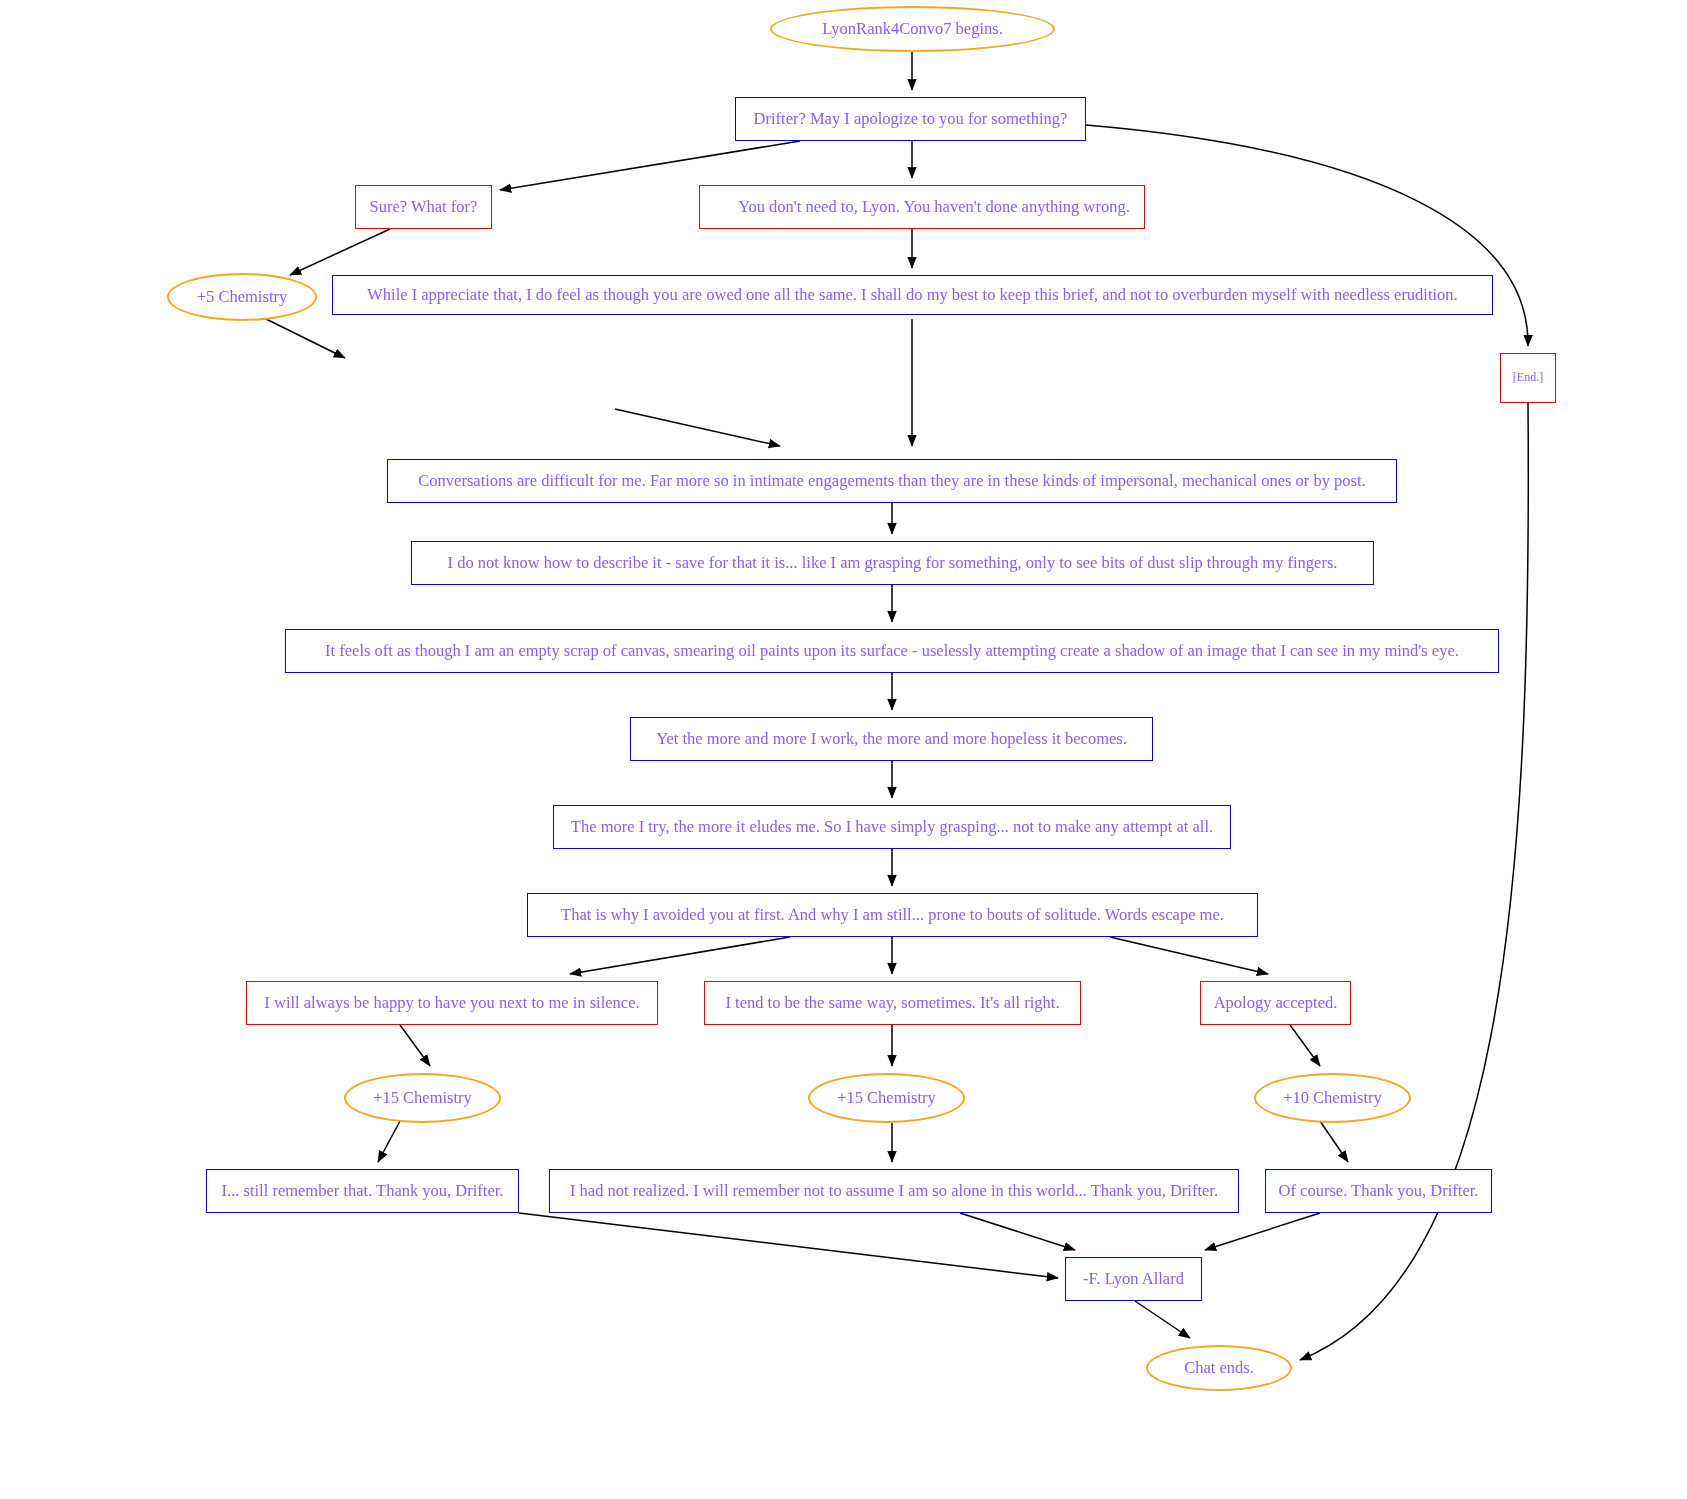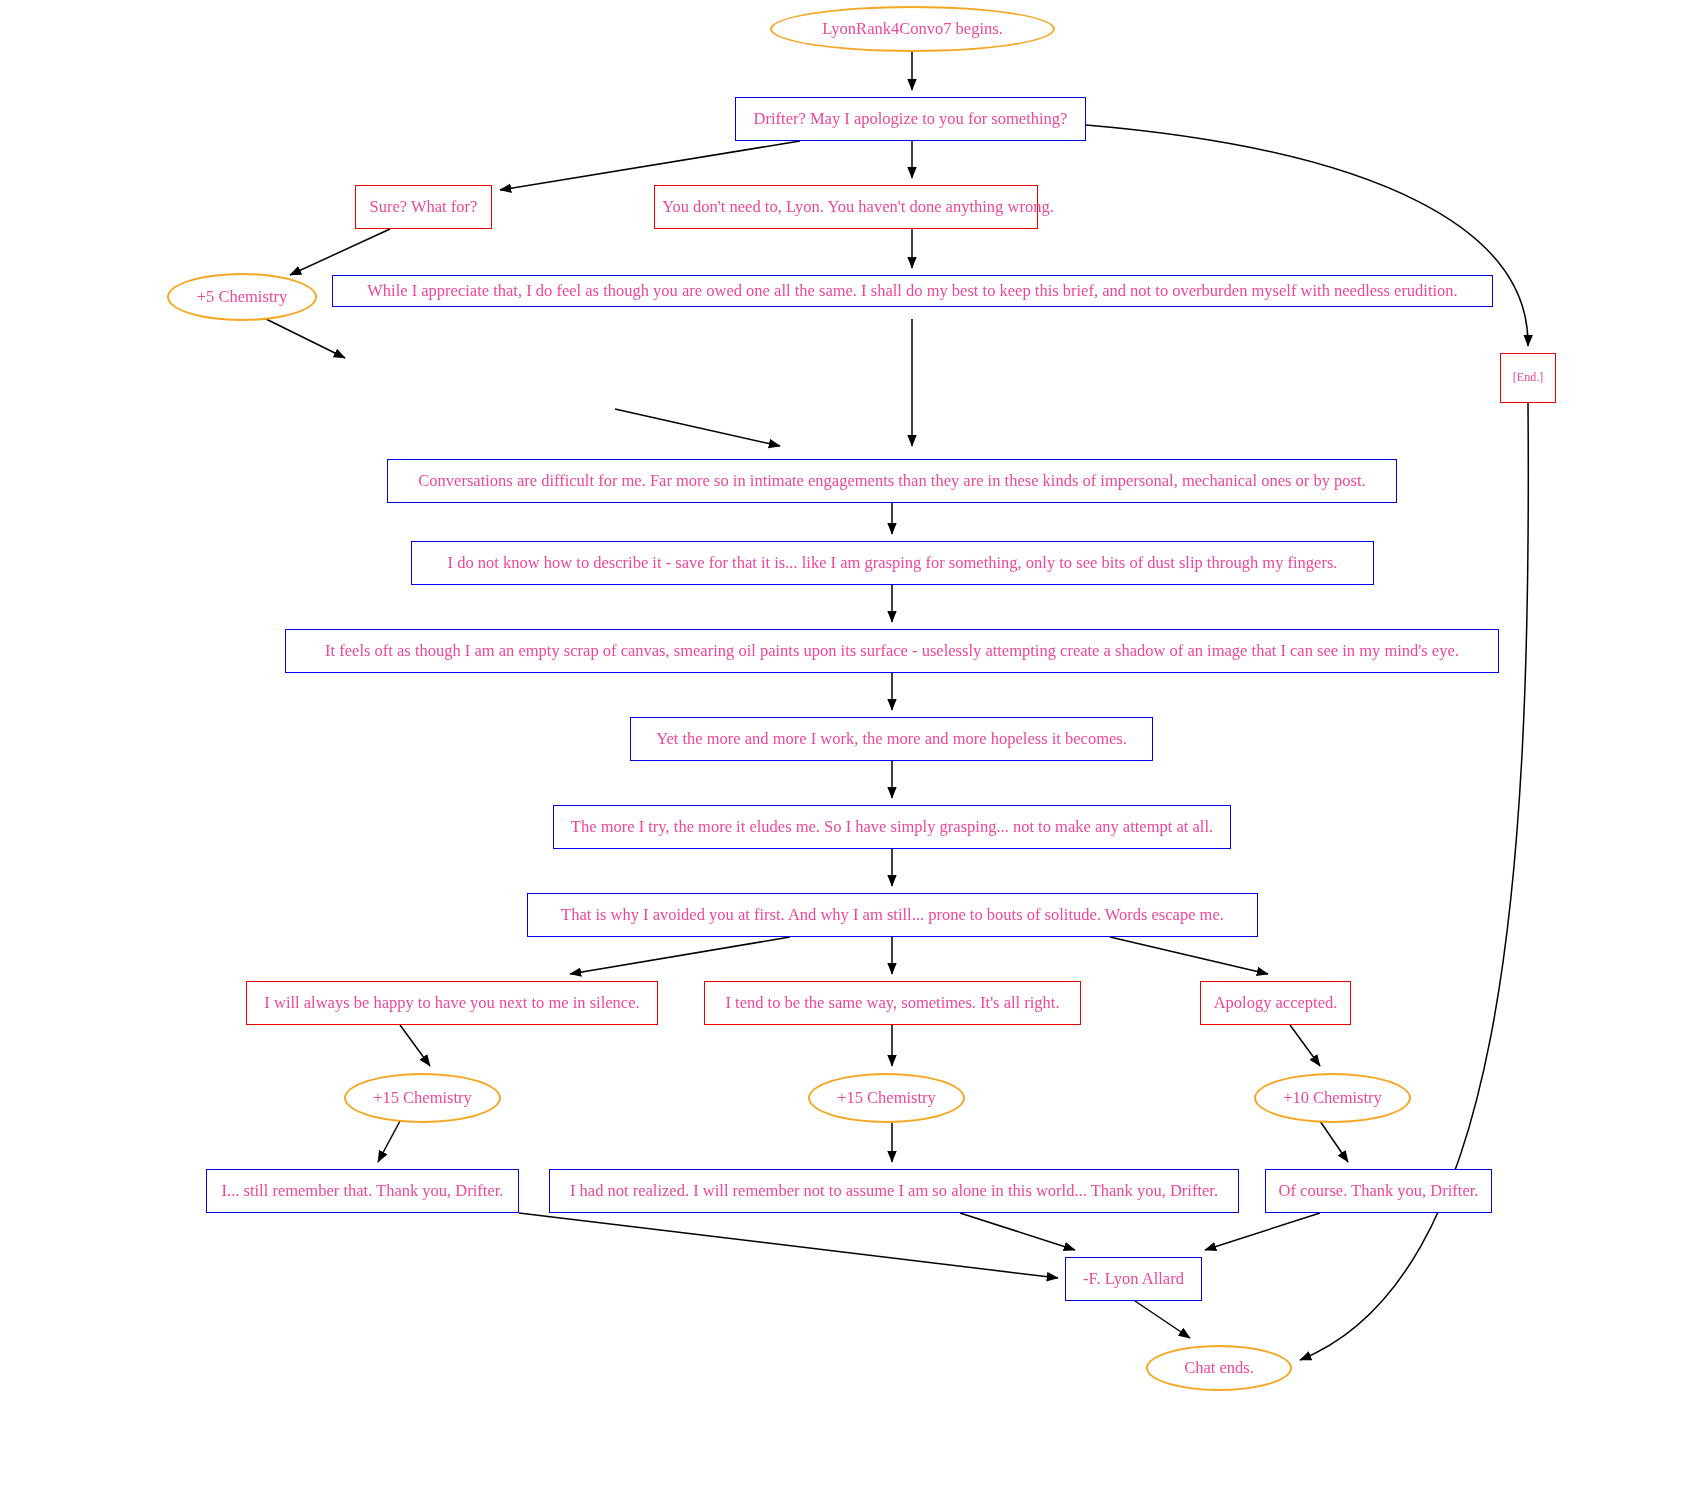--- a/index.html
+++ b/index.html
@@ -27,21 +27,21 @@
     height: 1499px;
     pointer-events: none;
   }
   .node {
     position: absolute;
     box-sizing: border-box;
     display: flex;
     align-items: center;
     justify-content: center;
     text-align: center;
-    color: #ec4899;
+    color: #8b5cf6;
     line-height: 1.1;
     white-space: nowrap;
   }
   .node-npc {
     border: 1.6px solid #0000ee;
     background: #ffffff;
     font-size: 16.5px;
   }
   .node-choice {
     border: 1.6px solid #ee0000;
@@ -111,27 +111,27 @@
     </svg>
 <div class="node node-start" style="left: 770px; top: 6px; width: 285px; height: 46px;">
       <span class="node-label">LyonRank4Convo7 begins.</span>
     </div>
     <div class="node node-npc" style="left: 735px; top: 97px; width: 351px; height: 44px;">
       <span class="node-label">Drifter? May I apologize to you for something?</span>
     </div>
     <div class="node node-choice" style="left: 355px; top: 185px; width: 137px; height: 44px;">
       <span class="node-label">Sure? What for?</span>
     </div>
-    <div class="node node-choice" style="left: 654px; top: 185px; width: 384px; height: 44px; padding-left: 24px;">
+    <div class="node node-choice" style="left: 699px; top: 185px; width: 446px; height: 44px; padding-left: 24px;">
       <span class="node-label">You don't need to, Lyon. You haven't done anything wrong.</span>
     </div>
     <div class="node node-reward" style="left: 167px; top: 273px; width: 150px; height: 48px;">
       <span class="node-label">+5 Chemistry</span>
     </div>
-    <div class="node node-npc" style="left: 332px; top: 275px; width: 1161px; height: 32px; text-align: right;">
+    <div class="node node-npc" style="left: 332px; top: 275px; width: 1161px; height: 40px; text-align: right;">
       <span class="node-label">While I appreciate that, I do feel as though you are owed one all the same. I shall do my best to keep this brief, and not to overburden myself with needless erudition.</span>
     </div>
     <div class="node node-choice" style="left: 1500px; top: 353px; width: 56px; height: 50px;">
       <span class="node-label" style="font-size: 12px;">[End.]</span>
     </div>
     <div class="node node-npc" style="left: 387px; top: 459px; width: 1010px; height: 44px;">
       <span class="node-label">Conversations are difficult for me. Far more so in intimate engagements than they are in these kinds of impersonal, mechanical ones or by post.</span>
     </div>
     <div class="node node-npc" style="left: 411px; top: 541px; width: 963px; height: 44px;">
       <span class="node-label">I do not know how to describe it - save for that it is... like I am grasping for something, only to see bits of dust slip through my fingers.</span>

